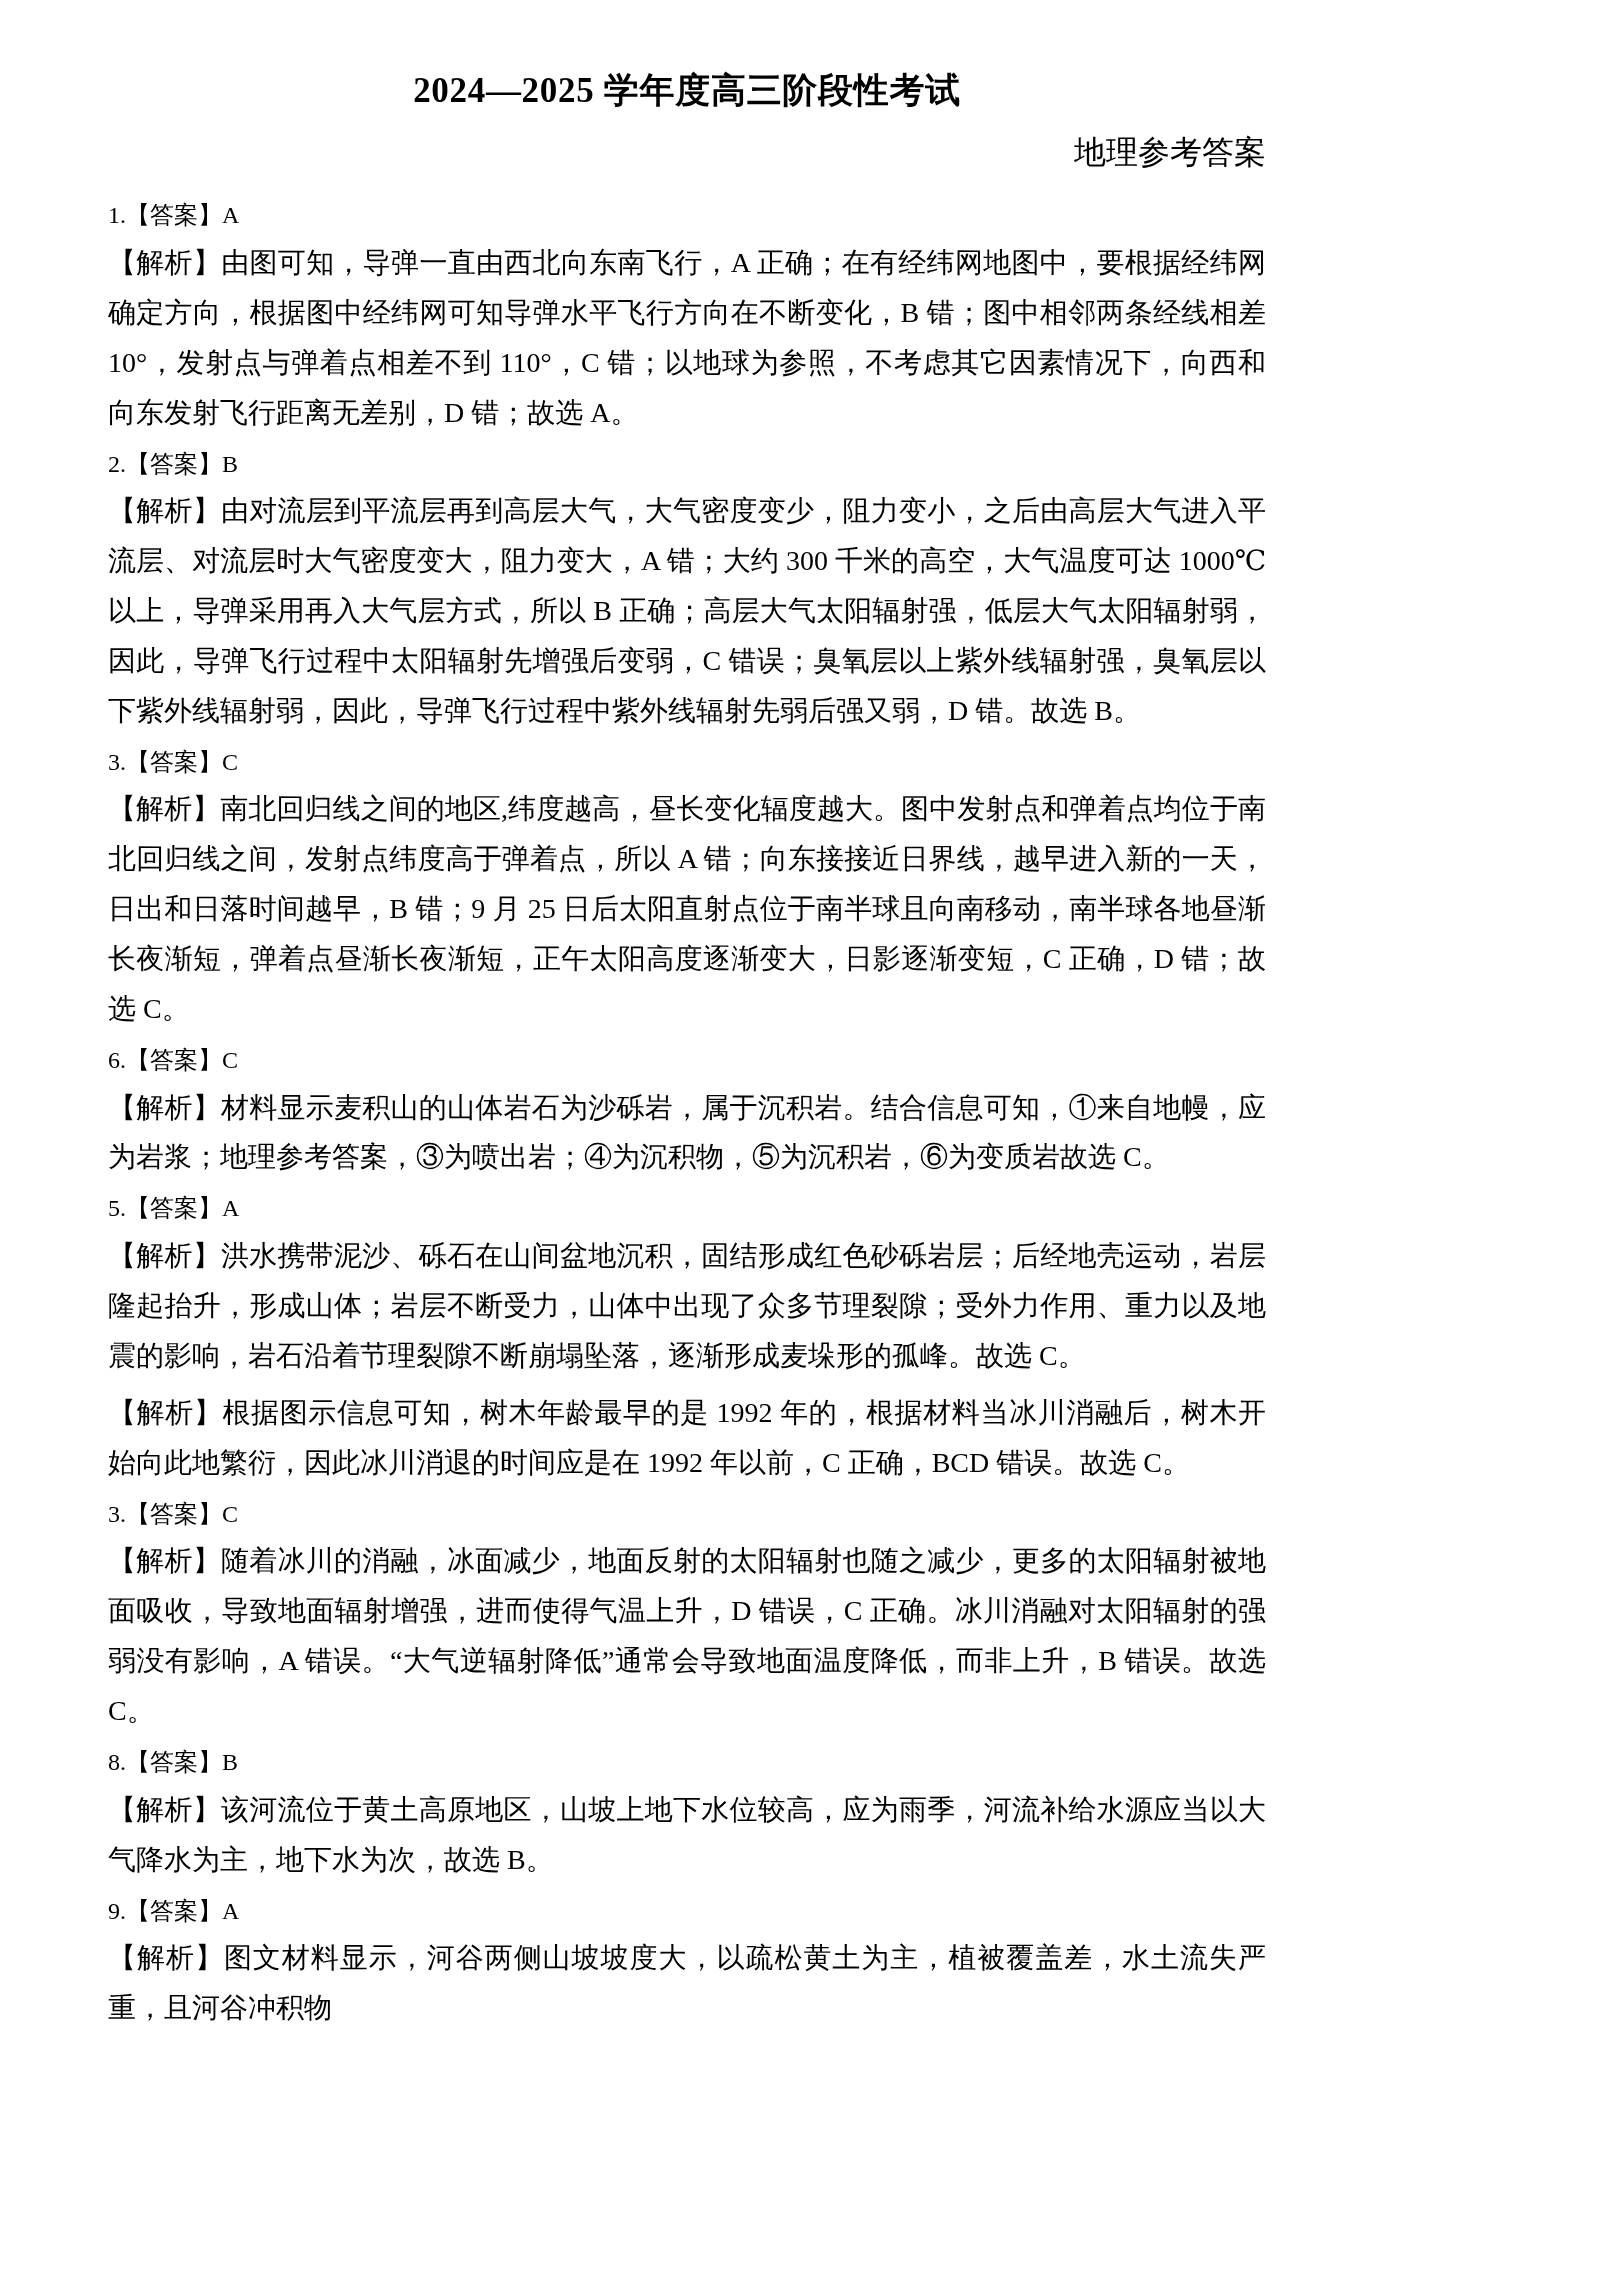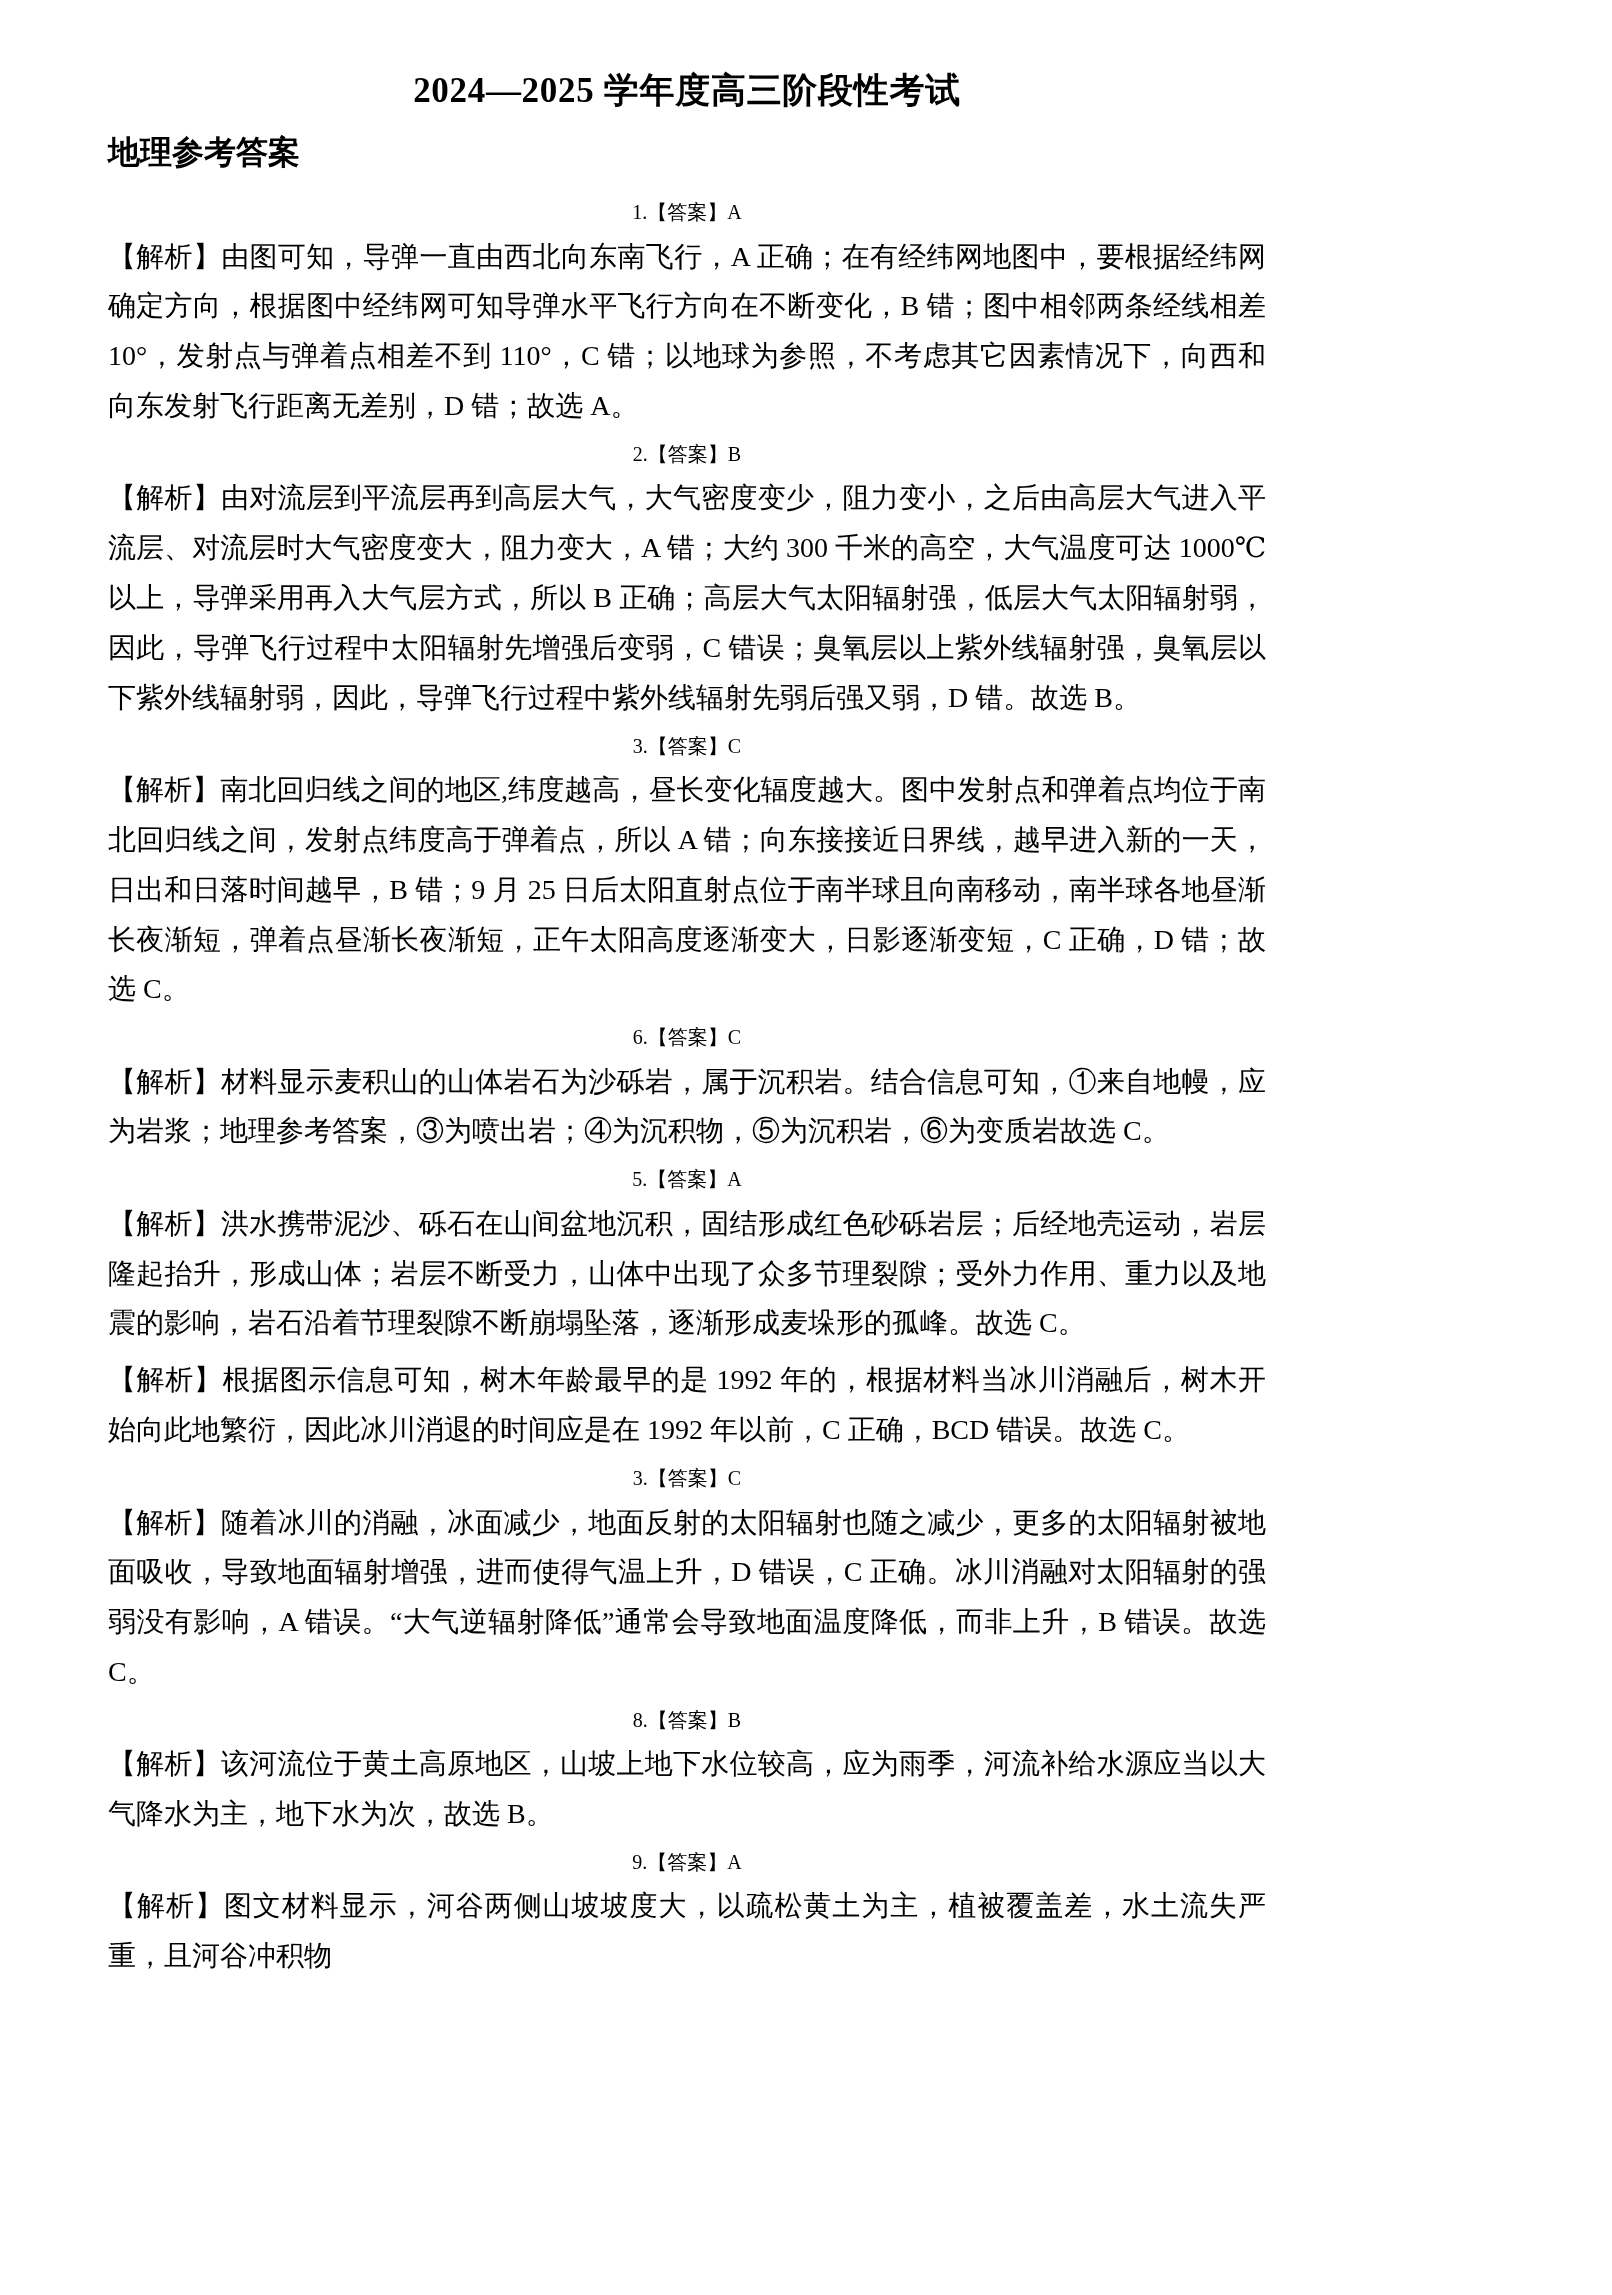--- a/index.html
+++ b/index.html
@@ -21,35 +21,34 @@
   }
   .doc-title {
     text-align: center;
     font-size: 35px;
     font-weight: bold;
     letter-spacing: 0.7px;
     margin: 0 0 19px 0;
     line-height: 1.25;
   }
   .doc-subtitle {
-    text-align: left;
+    text-align: right;
     font-size: 32px;
-    font-weight: bold;
+    font-weight: normal;
     margin: 0 0 24.6px 0;
     line-height: 1.25;
   }
   .qa-block {
     margin-bottom: 4.3px;
   }
   .answer-line {
-    font-size: 20px;
+    font-size: 24px;
     line-height: 1.62;
     margin: 0 0 2.9px 0;
     white-space: nowrap;
-    text-align: center;
   }
   .explain-line {
     font-size: 28px;
     line-height: 1.78;
     margin: 0 0 7.2px 0;
     text-align: justify;
     text-justify: inter-ideograph;
     text-align-last: left;
   }
 </style>

